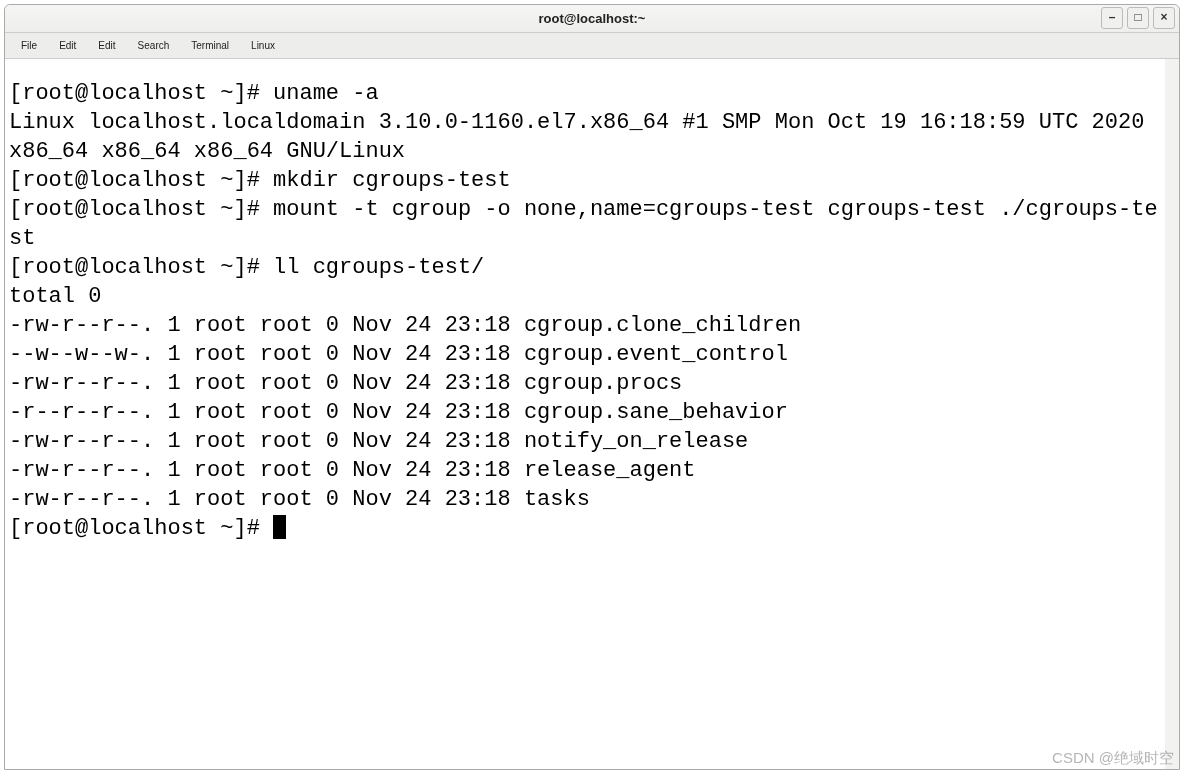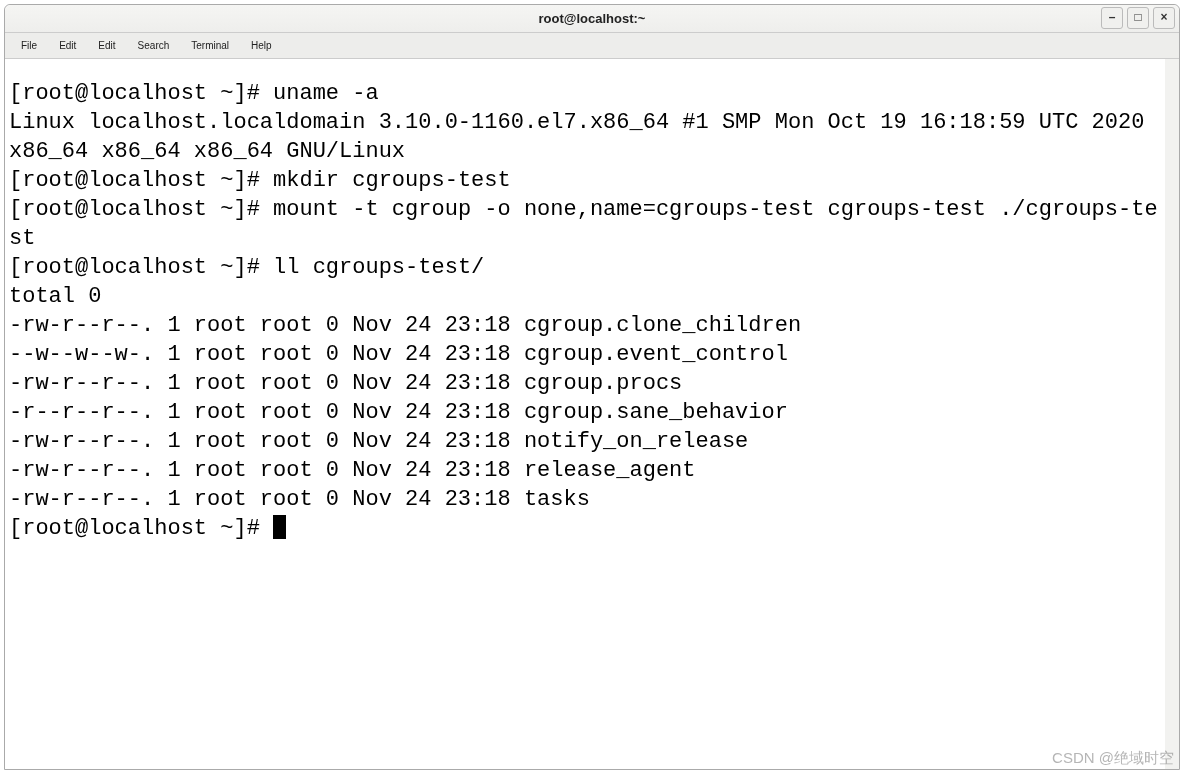--- a/index.html
+++ b/index.html
@@ -115,21 +115,21 @@
       <div class="win-btn">□</div>
       <div class="win-btn">×</div>
     </div>
   </div>
   <div class="menubar">
     <div class="menu-item">File</div>
     <div class="menu-item">Edit</div>
     <div class="menu-item">Edit</div>
     <div class="menu-item">Search</div>
     <div class="menu-item">Terminal</div>
-    <div class="menu-item">Help</div>
+    <div class="menu-item">Linux</div>
   </div>
   <div class="terminal-body"><span>[root@localhost ~]# </span><span>uname -a</span>
 <span>Linux localhost.localdomain 3.10.0-1160.el7.x86_64 #1 SMP Mon Oct 19 16:18:59 UTC 2020 x86_64 x86_64 x86_64 GNU/Linux</span>
 <span>[root@localhost ~]# </span><span>mkdir cgroups-test</span>
 <span>[root@localhost ~]# </span><span>mount -t cgroup -o none,name=cgroups-test cgroups-test ./cgroups-test</span>
 <span>[root@localhost ~]# </span><span>ll cgroups-test/</span>
 <span>total 0</span>
 <span>-rw-r--r--. 1 root root 0 Nov 24 23:18 cgroup.clone_children</span>
 <span>--w--w--w-. 1 root root 0 Nov 24 23:18 cgroup.event_control</span>
 <span>-rw-r--r--. 1 root root 0 Nov 24 23:18 cgroup.procs</span>

